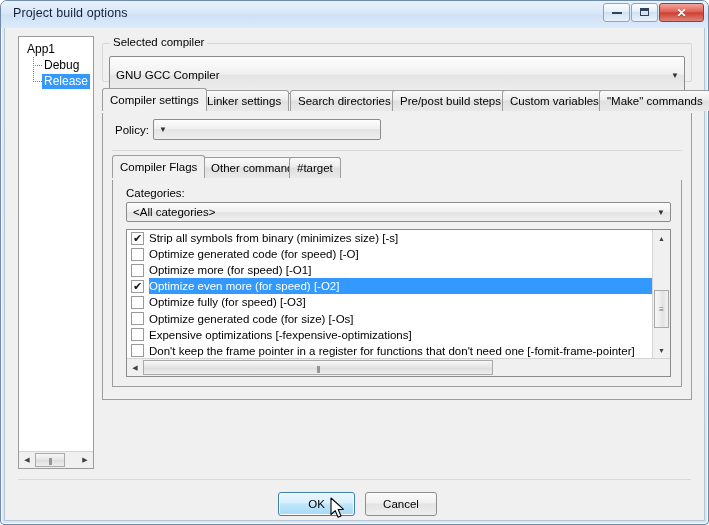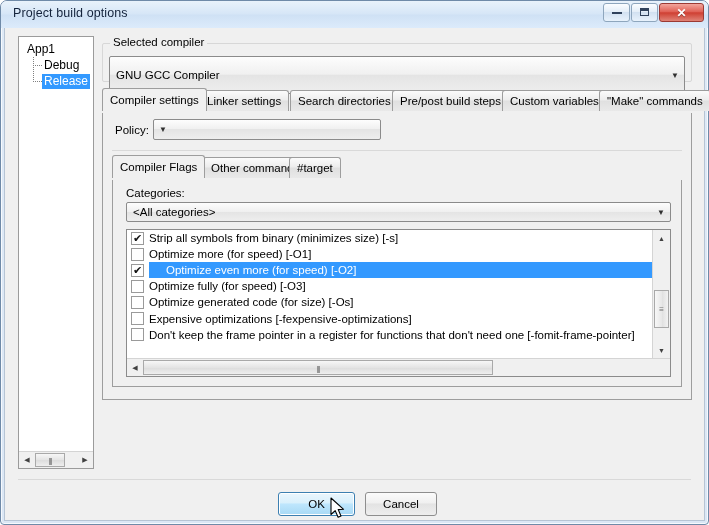--- a/index.html
+++ b/index.html
@@ -224,21 +224,21 @@
     position: absolute; left: 0; right: 0; top: -2px;
     text-align: center; font-size: 11px; color: #111;
     line-height: 14px;
   }
   .cl-label { padding-right: 4px; }
   .cl-row.sel .cl-label { background: #3399ff; color: #ffffff; }
   .cl-row.sel .cl-selbg {
     position:absolute; left:22px; right:0; top:0; bottom:0;
     background:#3399ff; z-index:0;
   }
-  .cl-row.sel .cl-label { position:relative; z-index:1; background:transparent;margin-left:17px; }
+  .cl-row.sel .cl-label { position:relative; z-index:1; background:transparent; }
 
   .vscroll {
     position: absolute; right: 0; top: 0; bottom: 17px; width: 17px;
     background: #f0f0f0; border-left: 1px solid #d4d4d4;
   }
   .vs-arrow {
     position:absolute; left:0; right:0; height:17px;
     display:flex; align-items:center; justify-content:center;
     font-size:7px; color:#404040;
   }
@@ -368,20 +368,24 @@
           </div>
 
           <div class="checklist" style="left:13px; top:49px; width:545px; height:148px;">
             <div class="cl-rows">
 
               <div class="cl-row">
                 <span class="cl-box checked"></span>
                 <span class="cl-label">Strip all symbols from binary (minimizes size)  [-s]</span>
               </div>
 
+              <div class="cl-row">
+                <span class="cl-box"></span>
+                <span class="cl-label">Optimize generated code (for speed)  [-O]</span>
+              </div>
 
               <div class="cl-row">
                 <span class="cl-box"></span>
                 <span class="cl-label">Optimize more (for speed)  [-O1]</span>
               </div>
 
               <div class="cl-row sel">
                 <span class="cl-selbg"></span>
                 <span class="cl-box checked"></span>
                 <span class="cl-label">Optimize even more (for speed)  [-O2]</span>

